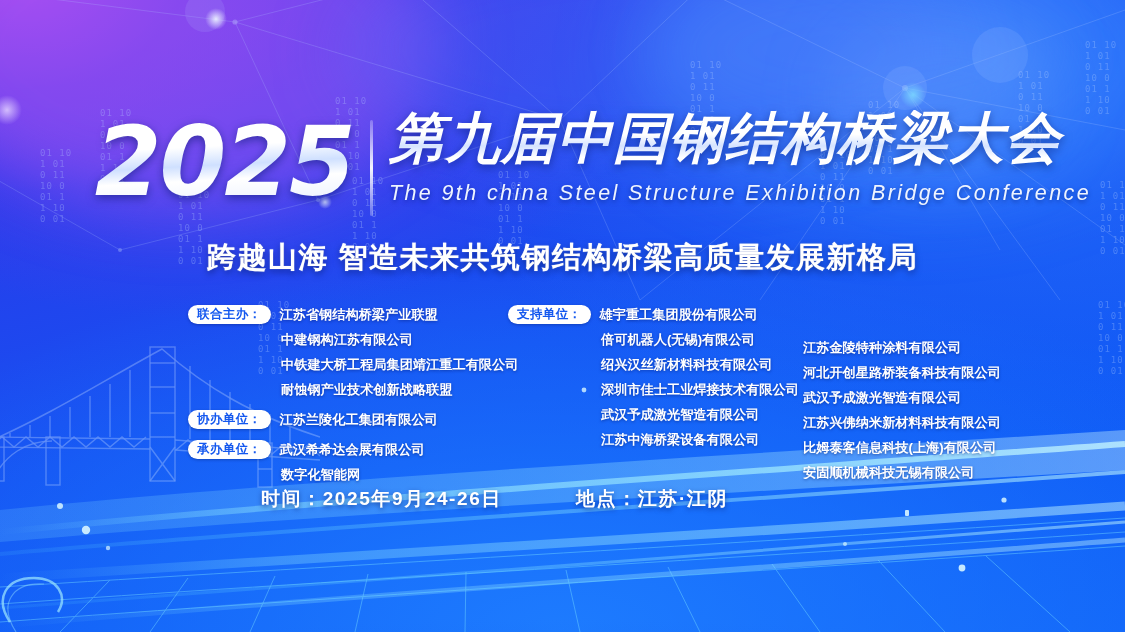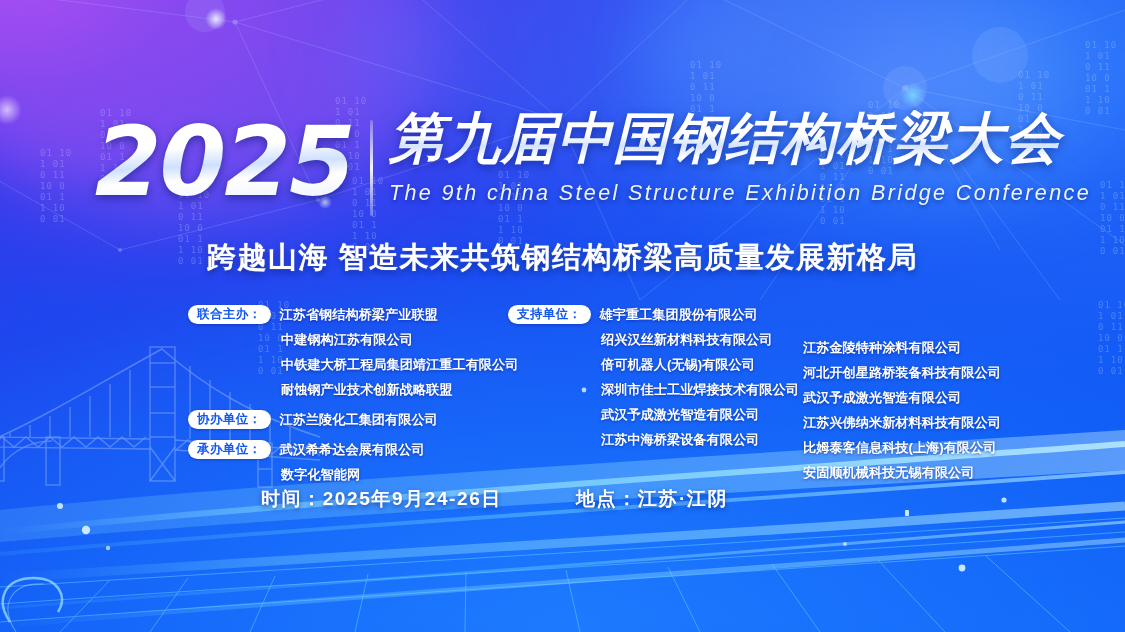--- a/index.html
+++ b/index.html
@@ -414,24 +414,24 @@
         <div class="val indent">数字化智能网</div>
       </div>
     </div>
 
     <div class="col col-b">
       <div class="row">
         <div class="badge">支持单位：</div>
         <div class="val">雄宇重工集团股份有限公司</div>
       </div>
       <div class="row">
+        <div class="val indent">倍可机器人(无锡)有限公司</div>
+      </div>
+      <div class="row">
         <div class="val indent">绍兴汉丝新材料科技有限公司</div>
-      </div>
-      <div class="row">
-        <div class="val indent">倍可机器人(无锡)有限公司</div>
       </div>
       <div class="row">
         <div class="val indent">深圳市佳士工业焊接技术有限公司</div>
       </div>
       <div class="row">
         <div class="val indent">武汉予成激光智造有限公司</div>
       </div>
       <div class="row">
         <div class="val indent">江苏中海桥梁设备有限公司</div>
       </div>

